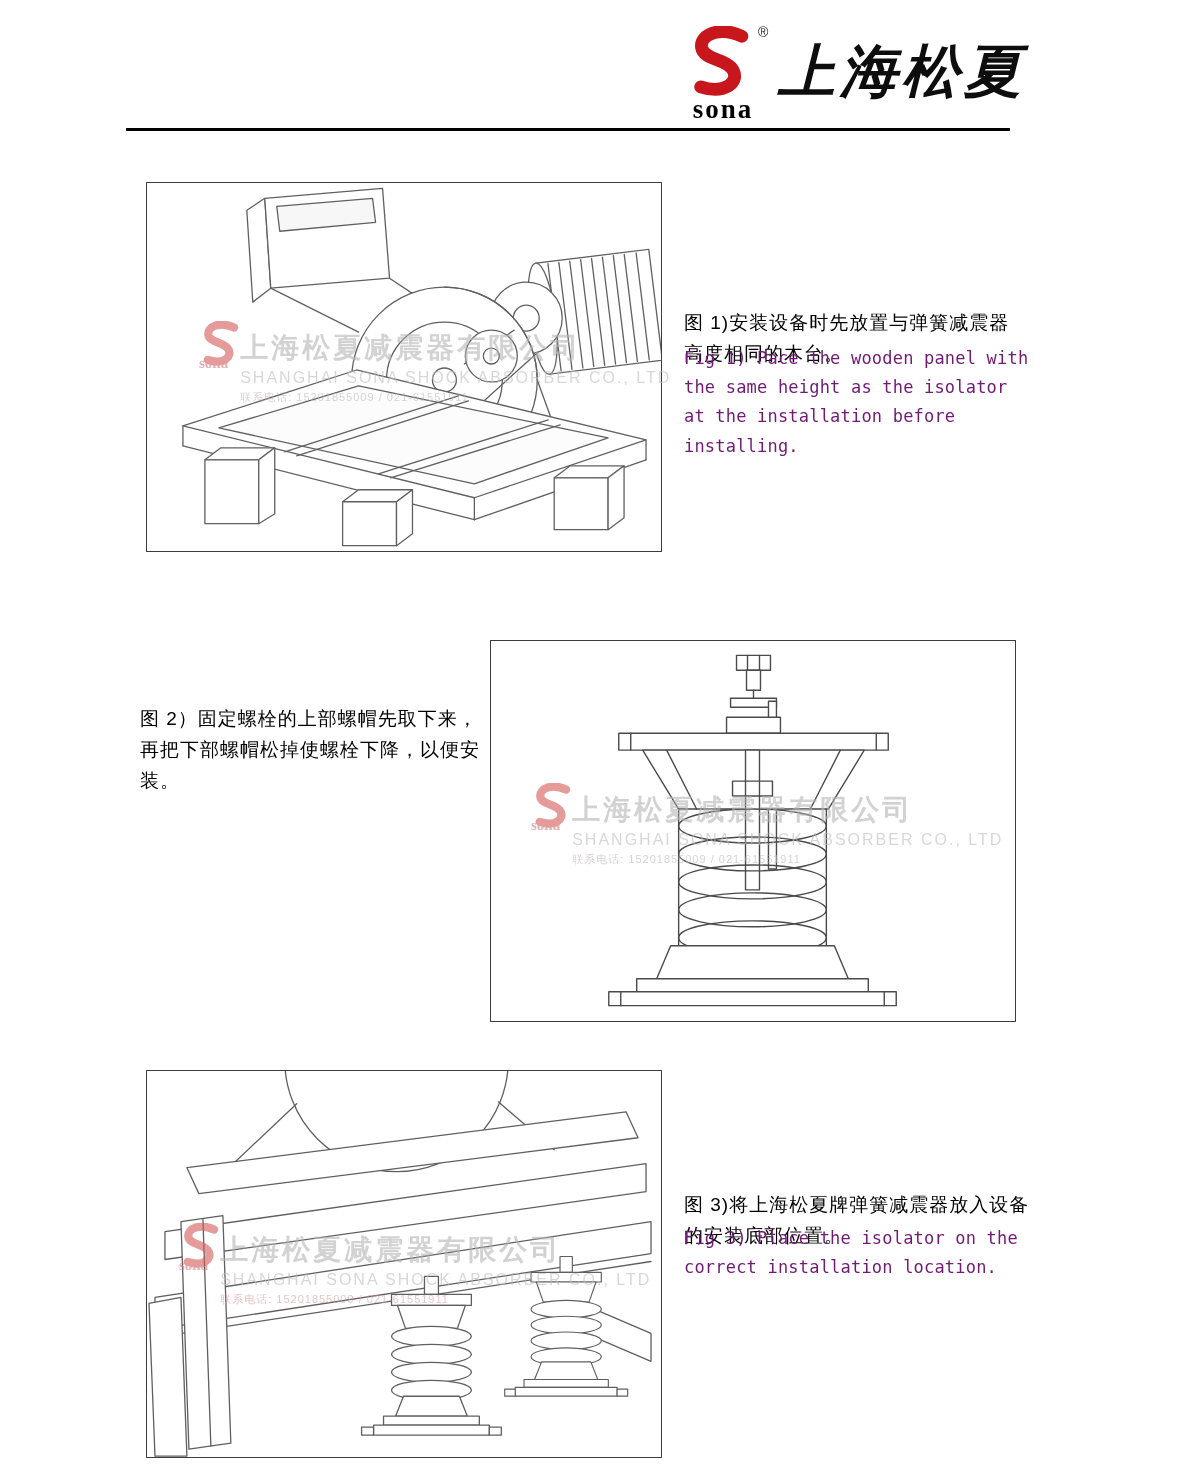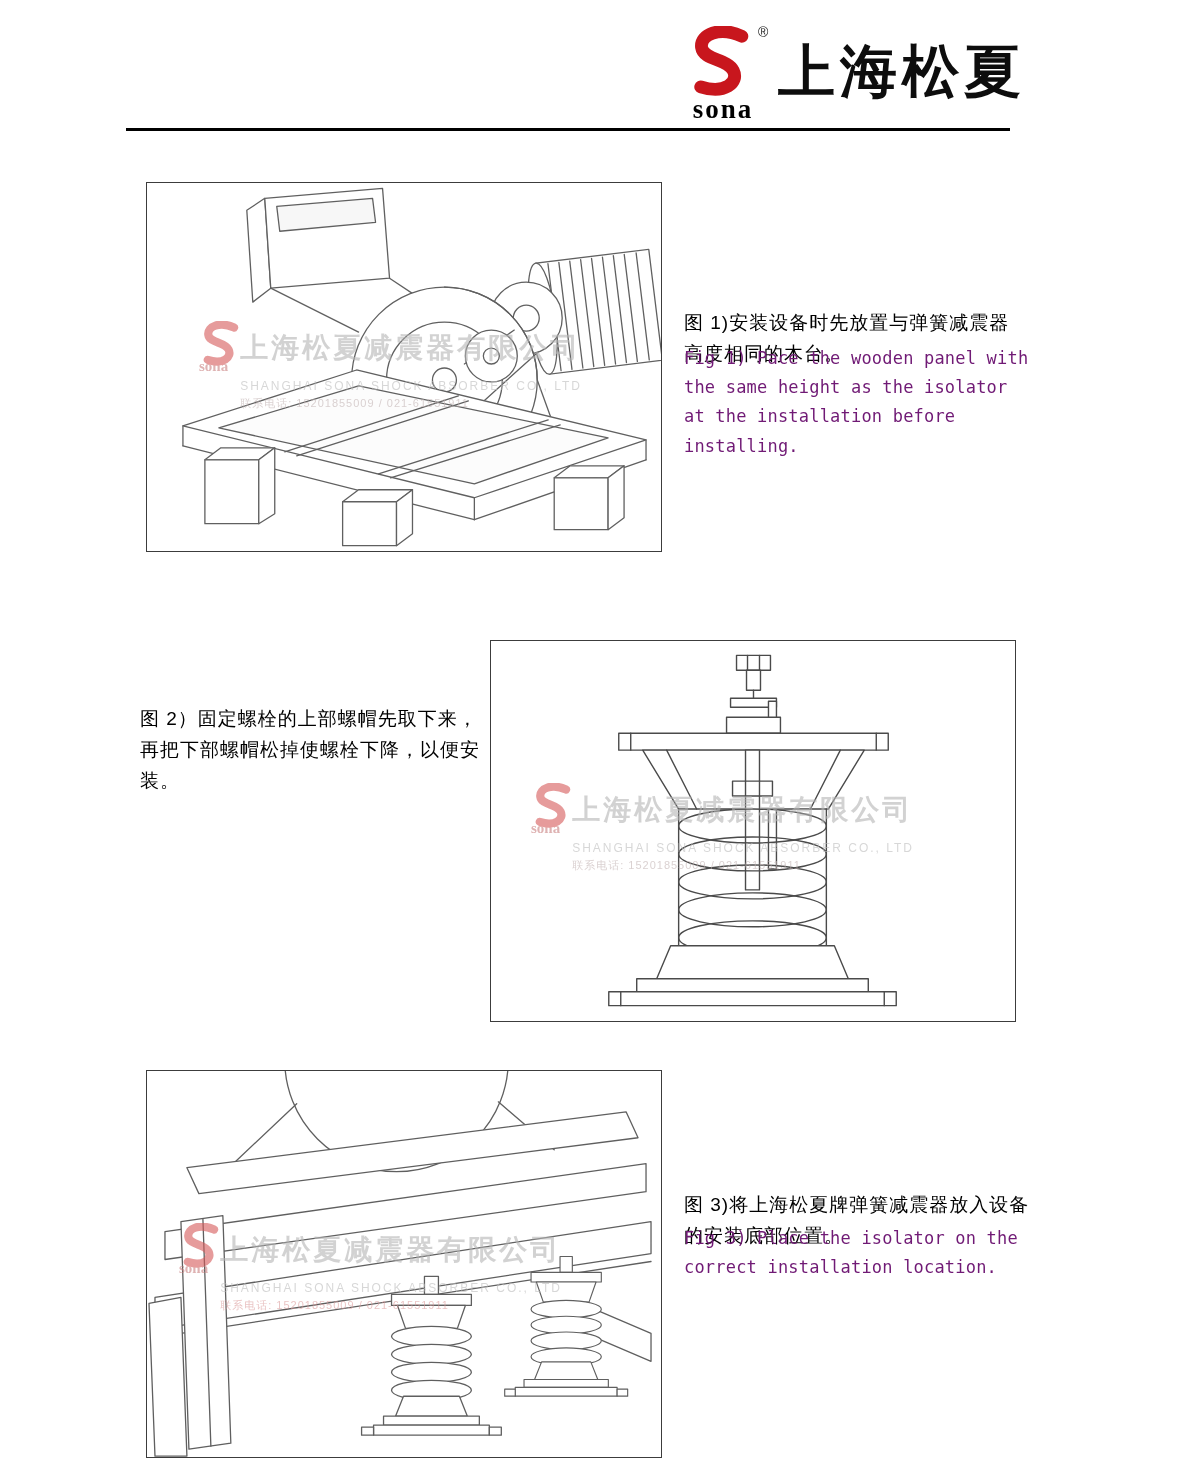--- a/index.html
+++ b/index.html
@@ -13,40 +13,41 @@
   .brand-reg{position:absolute; left:758px; top:24px; font-size:14px; color:#222;}
   .brand-name{
     position:absolute; left:684px; top:94px; width:78px; text-align:center;
     font-family:"Liberation Serif","DejaVu Serif",serif;
     font-size:27px; font-weight:bold; letter-spacing:2px; color:#000;
   }
   .company-cn{
     position:absolute; left:778px; top:34px;
     font-size:57px; font-weight:800; letter-spacing:5px; color:#0d0d0d;
     white-space:nowrap;
+    font-style:italic;
   }
   .head-rule{position:absolute; left:126px; top:128px; width:884px; height:3px; background:#000;}
 
   
   .figure{position:absolute; border:1.5px solid #3c3c3c; background:#fff;}
   .fig1{left:146px; top:182px; width:514px; height:368px;}
   .fig2{left:490px; top:640px; width:524px; height:380px;}
   .fig3{left:146px; top:1070px; width:514px; height:386px;}
   .figure svg{position:absolute; left:0; top:0; width:100%; height:100%;}
 
   
   .watermark{
     position:absolute; display:flex; align-items:center; gap:12px;
     opacity:.6; pointer-events:none; white-space:nowrap;
   }
   .wm-logo{display:flex; flex-direction:column; align-items:center;}
   .wm-logo svg{width:46px; height:46px;}
   .wm-sona{font-family:"Liberation Serif","DejaVu Serif",serif; font-size:15px; font-weight:bold; color:#c97f7f;}
   .wm-cn{font-size:28px; letter-spacing:3px; color:#b5b5b5; font-weight:600;margin-top:8px;}
-  .wm-en{font-size:12px; letter-spacing:2px; color:#bdbdbd; margin-top:12px;}
+  .wm-en{font-size:16px; letter-spacing:2px; color:#bdbdbd; margin-top:2px;}
   .wm-tel{font-size:11px; letter-spacing:1px; color:#c2b3b3; margin-top:3px;}
   .wm-tel.red{color:#dc9c9c;}
   .wm1{left:52px; top:138px;}
   .wm2{left:40px; top:142px;}
   .wm3{left:32px; top:152px;}
 
   
   .cap-cn{
     position:absolute; font-size:19px; line-height:1.62; letter-spacing:1px; color:#000;
   }

